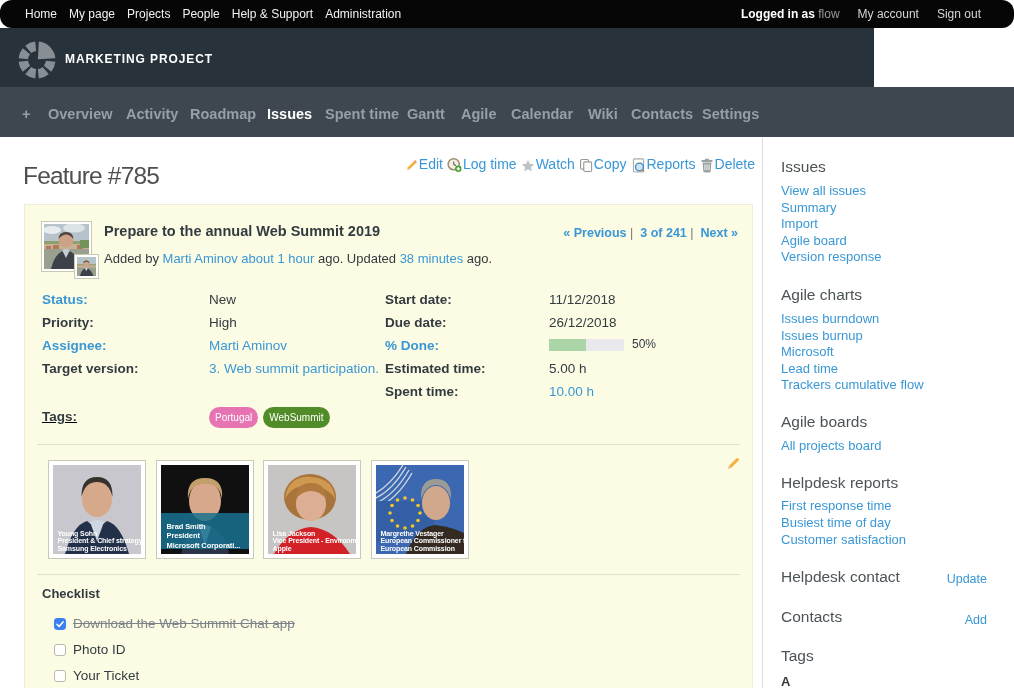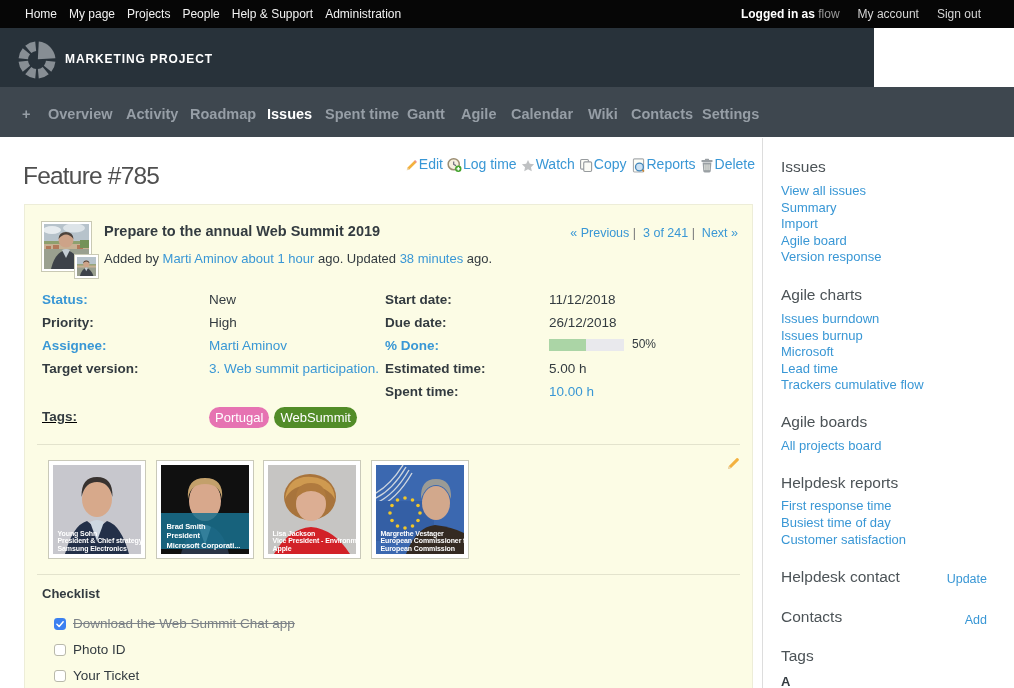--- a/index.html
+++ b/index.html
@@ -2,21 +2,21 @@
 <html><head>
 <meta charset="utf-8">
 <style>
 * { margin:0; padding:0; box-sizing:border-box; }
 html,body { width:1014px; height:688px; overflow:hidden; background:#fff;
   font-family:"Liberation Sans", sans-serif; }
 a { text-decoration:none; }
 
 
 #topbar { position:absolute; left:0; top:0; width:1014px; height:28px; background:#060606;
-  color:#f2f2f2; font-size:12px; }
+  color:#f2f2f2; font-size:12px;border-radius:12px; }
 #topbar .l { position:absolute; left:25px; top:0; line-height:28px; }
 #topbar .l a { color:#f2f2f2; margin-right:12px; }
 #topbar .r { position:absolute; right:33px; top:0; line-height:28px; }
 #topbar .r b { color:#fff; font-weight:bold; }
 #topbar .r .adm { color:#9a9a9a; }
 #topbar .r a { color:#d5d5d5; margin-left:18px; }
 
 
 #header { position:absolute; left:0; top:28px; width:874px; height:60px; background:#28323a; }
 #logo { position:absolute; left:17px; top:12px; }
@@ -54,36 +54,36 @@
   background:#fcfce5; border:1px solid #ededd8; }
 
 #av1 { position:absolute; left:16px; top:16px; width:51px; height:51px; background:#fff;
   border:1px solid #c9c9b4; padding:2px; }
 #av2 { position:absolute; left:49px; top:49px; width:25px; height:25px; background:#fff;
   border:1px solid #c9c9b4; padding:2px; }
 .avimg { width:100%; height:100%; display:block; }
 
 #ititle { position:absolute; left:79px; top:17.5px; font-size:14.5px; font-weight:bold; color:#333b40; }
 #iprev { position:absolute; right:14px; top:21px; font-size:12.5px; color:#77797b; }
-#iprev a { color:#3997d5; }
+#iprev a { color:#3997d5;font-weight:bold; }
 #iadded { position:absolute; left:79px; top:46px; font-size:13px; color:#333b40; }
 #iadded a { color:#3997d5; }
 
 .attr { position:absolute; font-size:13.5px; white-space:nowrap; }
 .lbl { font-weight:bold; color:#333b40; }
 .lbl.bl { color:#3997d5; }
 .val { color:#333b40; }
 a.vlink { color:#3997d5; }
 
 #pbar { position:absolute; left:524px; top:134px; width:75px; height:12px; background:#e9e9ed; }
 #pbar .fill { width:37px; height:12px; background:#abd5a6; }
 #pct { position:absolute; left:607px; top:132px; font-size:12px; color:#333b40; }
 
 .tag { display:inline-block; height:21px; line-height:21px; border-radius:11px; padding:0 6px;
-  color:#fff; font-size:13px; margin-right:5px; }
+  color:#fff; font-size:10px; margin-right:5px; }
 .tag.pink { background:#e673b2; }
 .tag.green { background:#528c28; }
 
 .ihr { position:absolute; left:12px; width:703px; height:0; border-top:1px solid #e3e3cd; }
 
 .thumb { position:absolute; top:255px; width:98px; height:99px; background:#fff;
   border:1px solid #c9c9b9; padding:4px; }
 .thumb svg { display:block; }
 
 #pencil2 { position:absolute; right:11px; top:251px; }

